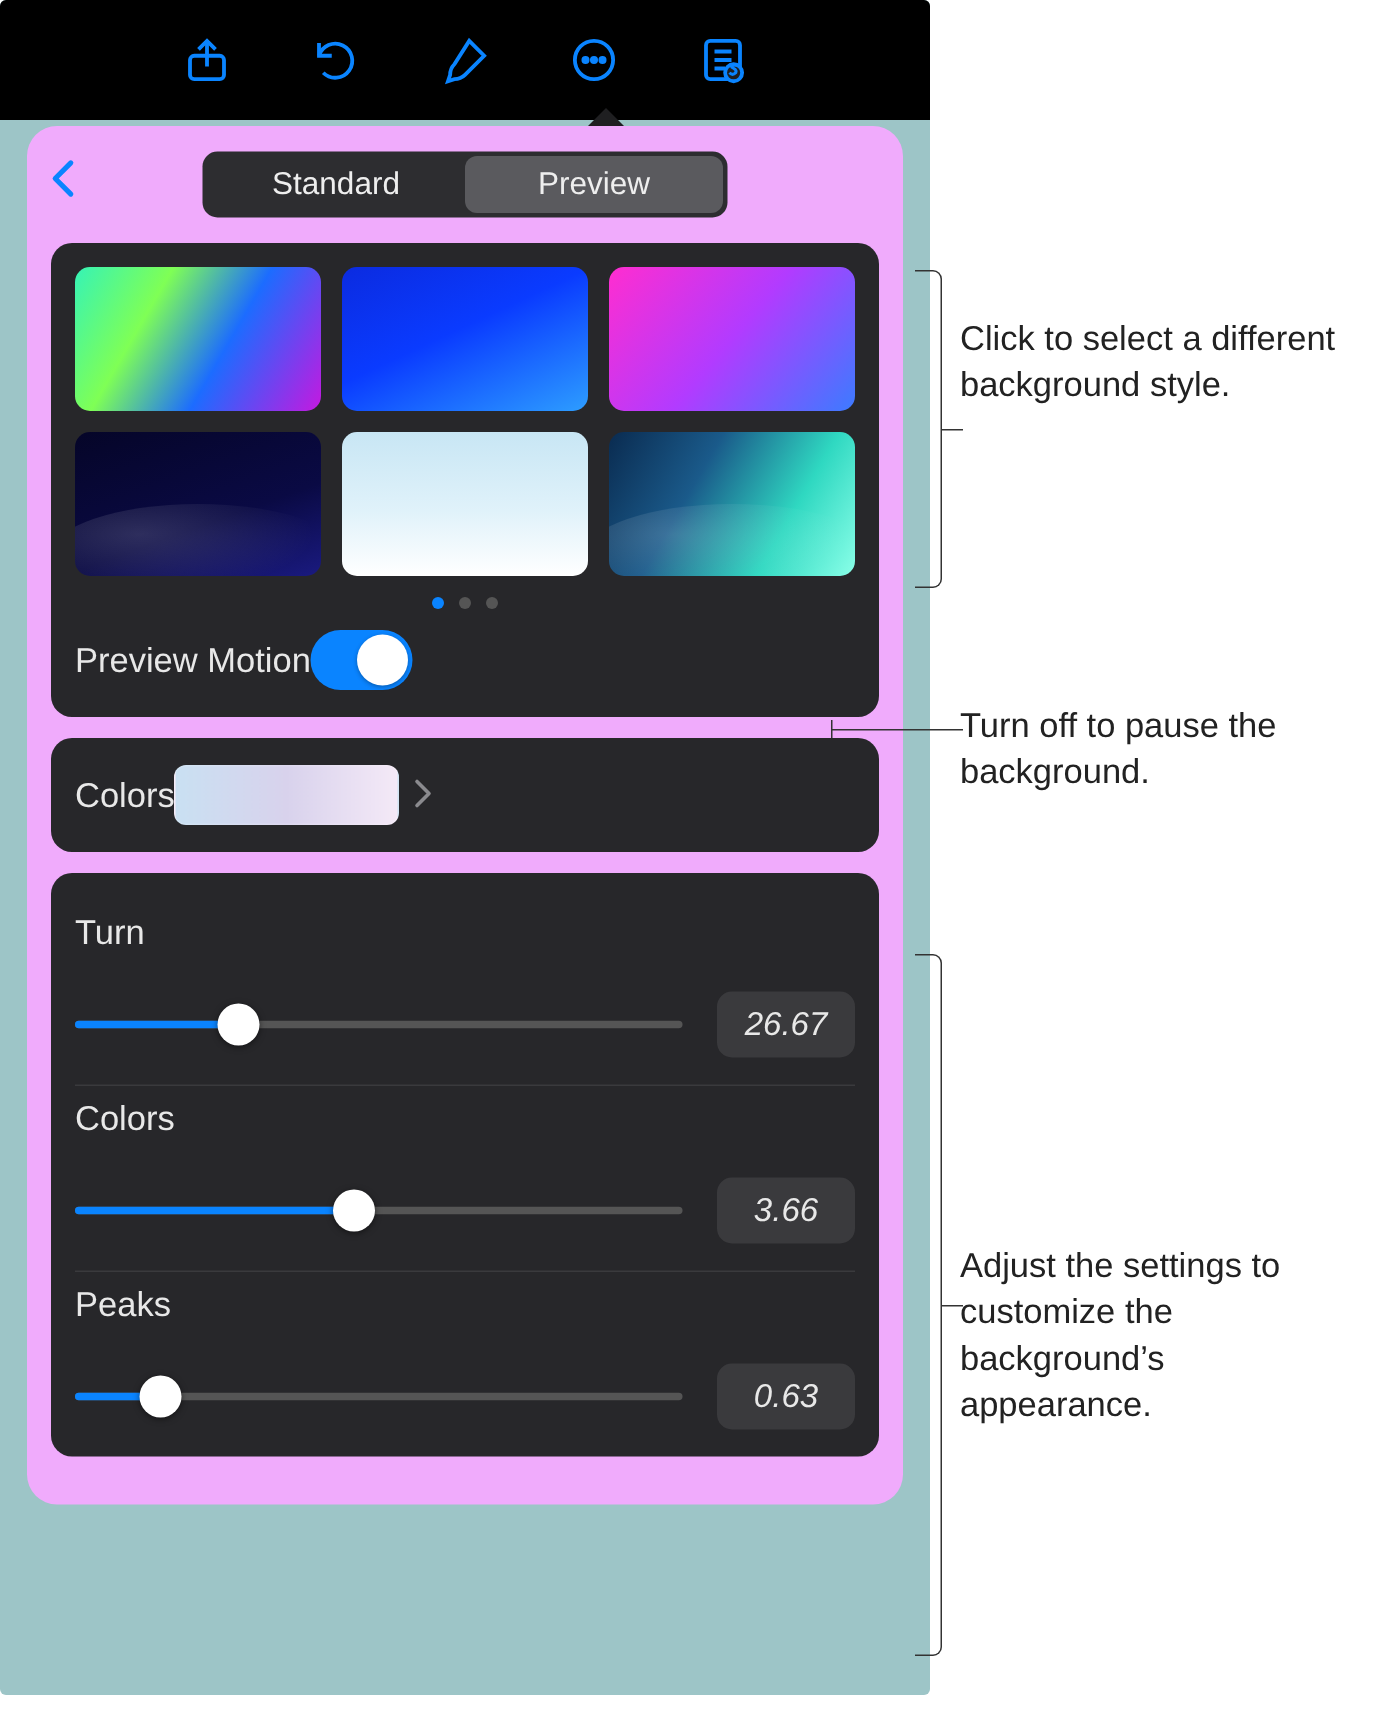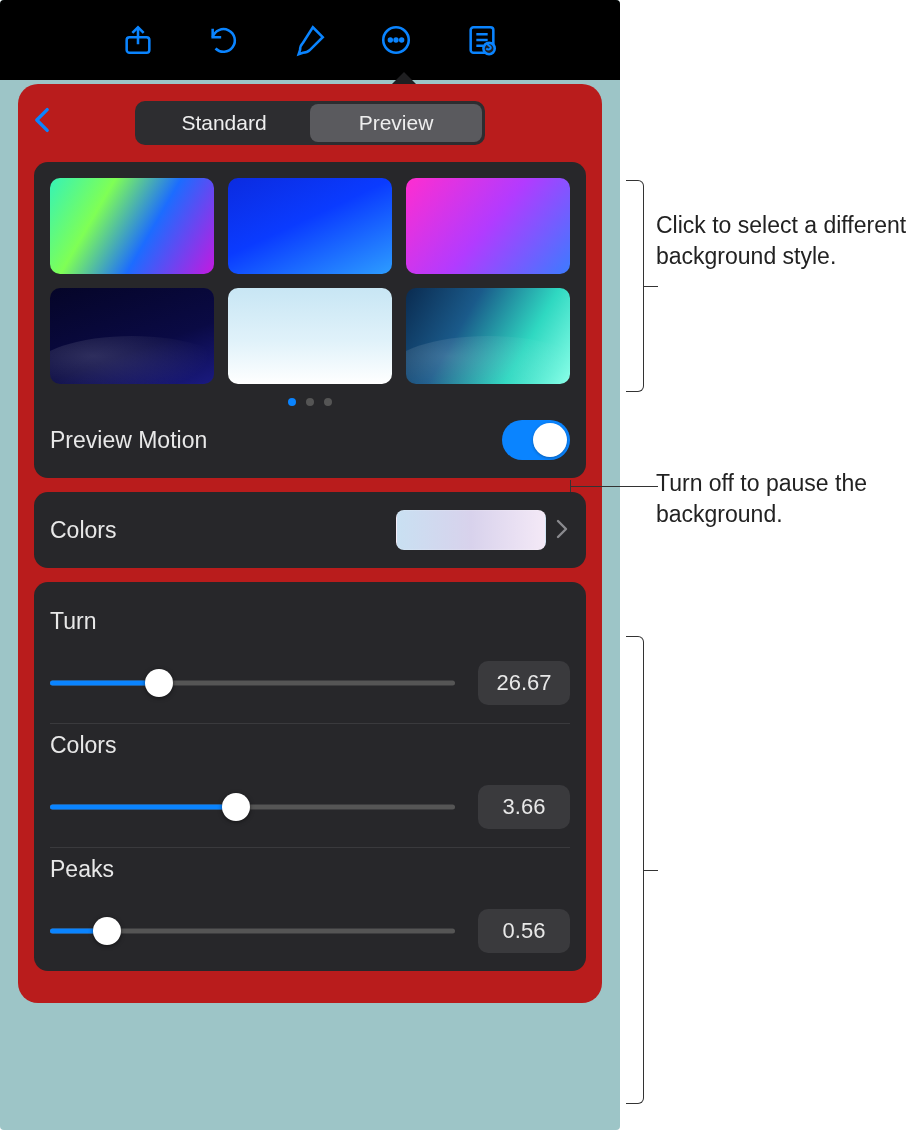--- a/index.html
+++ b/index.html
@@ -44,21 +44,21 @@
     border-left: 14px solid transparent;
     border-right: 14px solid transparent;
     border-bottom: 14px solid #1f1f21;
   }
 
   .panel {
     position: absolute;
     left: 18px;
     top: 84px;
     width: 584px;
-    background: #b91c1c;
+    background: #f0abfc;
     border-radius: 20px;
     padding: 14px 16px 18px 16px;
   }
 
   .panel-header {
     display: flex;
     align-items: center;
     margin-bottom: 14px;
     position: relative;
     height: 50px;
@@ -131,21 +131,20 @@
   .page-dots {
     display: flex; gap: 10px; justify-content: center;
     margin-bottom: 12px;
   }
   .dot { width: 8px; height: 8px; border-radius: 50%; background: #555; }
   .dot.active { background: #0a84ff; }
 
   .row {
     display: flex;
     align-items: center;
-    justify-content: space-between;
     min-height: 44px;
   }
   .row-label {
     color: #e8e8e8;
     font-size: 23px;
     font-weight: 400;
   }
 
   .switch {
     width: 68px; height: 40px;
@@ -184,21 +183,21 @@
 
   .slider-card { padding: 18px 16px 10px 16px; }
   .slider-group { padding: 8px 0 18px 0; border-bottom: 1px solid #3a3a3d; }
   .slider-group:last-child { border-bottom: none; padding-bottom: 8px; }
   .slider-title {
     color: #e8e8e8;
     font-size: 23px;
     margin-bottom: 26px;
   }
   .slider-row {
-    display: flex; align-items: center; gap: 23px;
+    display: flex; align-items: center; gap: 23px; font-style: italic;
   }
   .slider {
     flex: 1;
     position: relative;
     height: 20px;
   }
   .track { position: absolute; top: 50%; left: 0; right: 0; height: 5px; background: #555; border-radius: 3px; transform: translateY(-50%);}
   .fill { position: absolute; top: 50%; left: 0; height: 5px; background: #0a84ff; border-radius: 3px; transform: translateY(-50%);}
   .thumb-dot { position: absolute; top: 50%; width: 28px; height: 28px; background: #fff; border-radius: 50%; transform: translate(-50%,-50%); box-shadow: 0 1px 4px rgba(0,0,0,0.5); cursor: grab;}
   .value-box {
@@ -208,21 +207,21 @@
     border-radius: 10px;
     color: #e8e8e8;
     font-size: 22px;
     display: flex; align-items: center; justify-content: center;
     padding: 0 10px;
   }
 
   
   .annotations {
     position: absolute;
-    left: 620px;
+    left: 604px;
     top: 0;
     width: 296px;
     height: 1130px;
     font-size: 23px;
     color: #222;
     line-height: 1.35;
   }
   .anno { position: absolute; }
   .anno-text { margin-left: 36px; }
   .bracket {
@@ -364,21 +363,21 @@
       </div>
 
       <div class="slider-group">
         <div class="slider-title">Peaks</div>
         <div class="slider-row">
           <div class="slider">
             <div class="track"></div>
             <div class="fill" style="width:14%"></div>
             <div class="thumb-dot" style="left:14%"></div>
           </div>
-          <div class="value-box">0.56</div>
+          <div class="value-box">0.63</div>
         </div>
       </div>
 
     </div>
 
   </div>
 </div>
 
 <div class="annotations">
 
@@ -389,14 +388,17 @@
   </div>
 
   <div class="callout-line" style="left:-50px; top:486px; width:88px;"></div>
   <div class="callout-tick" style="left:-50px; top:480px; height:12px;"></div>
   <div class="anno" style="top:468px;">
     <div class="anno-text">Turn off to pause the background.</div>
   </div>
 
   <div class="bracket" style="left:6px; top:636px; width:18px; height:468px;"></div>
   <div class="callout-line" style="left:24px; top:870px; width:14px;"></div>
+  <div class="anno" style="top:828px;">
+    <div class="anno-text">Adjust the settings to customize the background’s appearance.</div>
+  </div>
 
 </div>
 
 </body></html>

